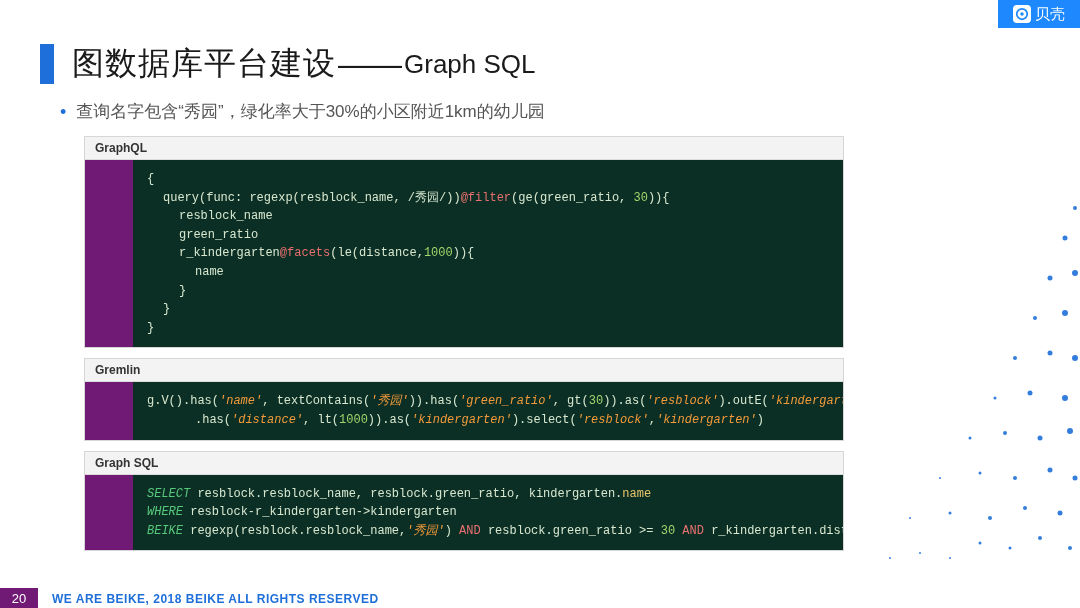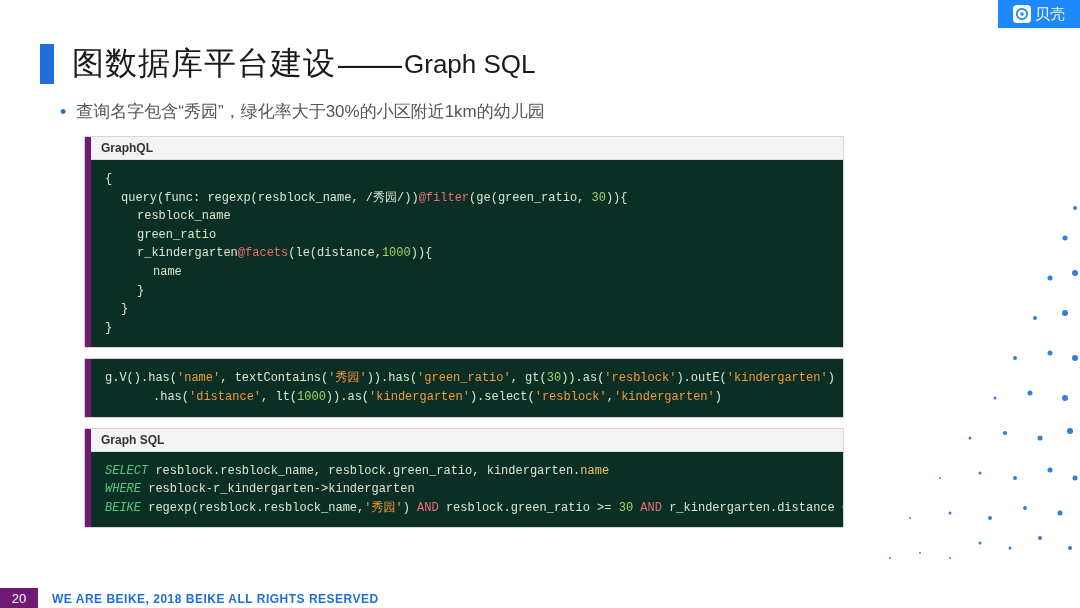--- a/index.html
+++ b/index.html
@@ -84,42 +84,42 @@
     .code-column {
       position: absolute;
       top: 136px;
       left: 84px;
       width: 760px;
     }
     .code-card {
       border: 1px solid #d6d6d6;
       margin-bottom: 10px;
       background: #701a75;
-      padding-left: 6px;
     }
     .code-header {
       background: #f3f3f3;
       border-bottom: 1px solid #dcdcdc;
       padding: 4px 10px;
       font-size: 12px;
       font-weight: 700;
       color: #333;
     }
     .code-body {
       background: #0c2f25;
       padding: 10px 14px;
       font-family: Consolas, "Courier New", monospace;
       font-size: 12px;
       line-height: 1.55;
       white-space: pre;
       overflow: hidden;
       color: #d8e8d0;
+      margin-left: 48px;
     }
     .c-w   { color: #d8e8d0; }
-    .c-kw  { color: #f29a3a; }
+    .c-kw  { color: #f29a3a; font-style: italic; }
     .c-fn  { color: #e8c46a; }
     .c-num { color: #a3d46b; }
     .c-sub { color: #e86f6f; }
     .c-grn { color: #57c97c; font-style: italic; }
     .indent1 { padding-left: 16px; }
     .indent2 { padding-left: 32px; }
     .indent3 { padding-left: 48px; }
     .page-num {
       position: absolute;
       bottom: 0;
@@ -187,20 +187,21 @@
 <span class="indent2"><span class="c-w">resblock_name</span></span>
 <span class="indent2"><span class="c-w">green_ratio</span></span>
 <span class="indent2"><span class="c-w">r_kindergarten</span><span class="c-sub">@facets</span><span class="c-w">(le(distance,</span><span class="c-num">1000</span><span class="c-w">)){</span></span>
 <span class="indent3"><span class="c-w">name</span></span>
 <span class="indent2"><span class="c-w">}</span></span>
 <span class="indent1"><span class="c-w">}</span></span>
 <span class="c-w">}</span></div>
   </div>
 
   <div class="code-card">
+    <div class="code-header">Gremlin</div>
     <div class="code-body"><span class="c-w">g.V().has(</span><span class="c-kw">'name'</span><span class="c-w">, textContains(</span><span class="c-kw">'秀园'</span><span class="c-w">)).has(</span><span class="c-kw">'green_ratio'</span><span class="c-w">, gt(</span><span class="c-num">30</span><span class="c-w">)).as(</span><span class="c-kw">'resblock'</span><span class="c-w">).outE(</span><span class="c-kw">'kindergarten'</span><span class="c-w">)</span>
 <span class="indent3"><span class="c-w">.has(</span><span class="c-kw">'distance'</span><span class="c-w">, lt(</span><span class="c-num">1000</span><span class="c-w">)).as(</span><span class="c-kw">'kindergarten'</span><span class="c-w">).select(</span><span class="c-kw">'resblock'</span><span class="c-w">,</span><span class="c-kw">'kindergarten'</span><span class="c-w">)</span></span></div>
   </div>
 
   <div class="code-card">
     <div class="code-header">Graph SQL</div>
     <div class="code-body"><span class="c-grn">SELECT</span><span class="c-w"> resblock.resblock_name, resblock.green_ratio, kindergarten.</span><span class="c-fn">name</span>
 <span class="c-grn">WHERE</span><span class="c-w"> resblock-r_kindergarten-&gt;kindergarten</span>
 <span class="c-grn">BEIKE</span><span class="c-w"> regexp(resblock.resblock_name,</span><span class="c-kw">'秀园'</span><span class="c-w">) </span><span class="c-sub">AND</span><span class="c-w"> resblock.green_ratio &gt;= </span><span class="c-num">30</span><span class="c-w"> </span><span class="c-sub">AND</span><span class="c-w"> r_kindergarten.distance &lt;= </span></div>
   </div>

